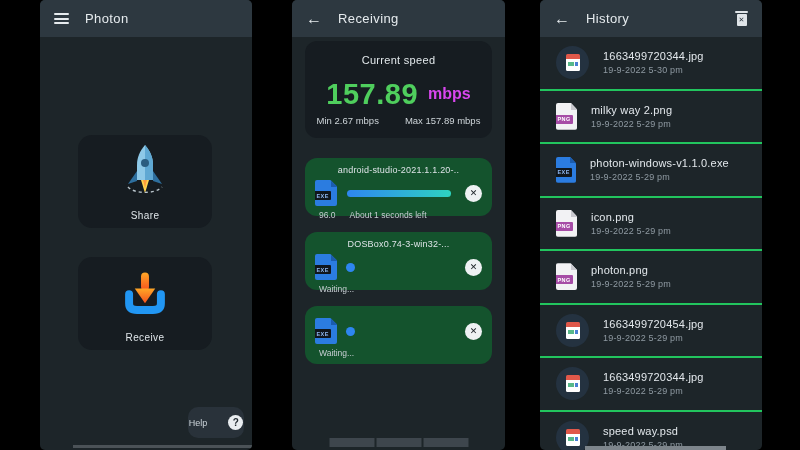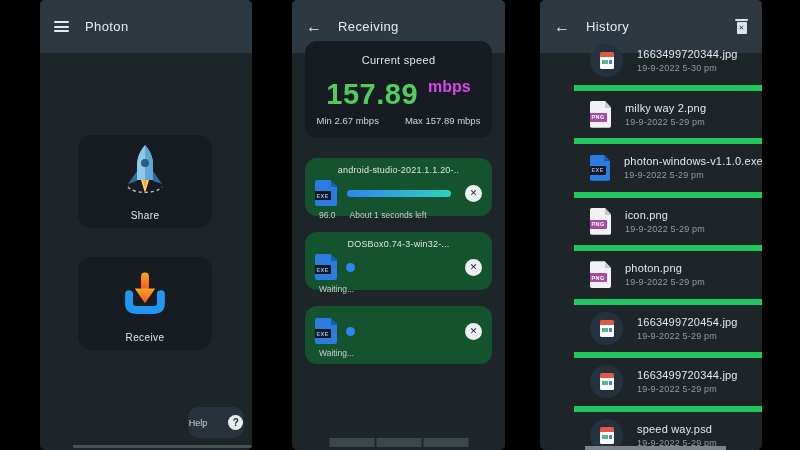--- a/index.html
+++ b/index.html
@@ -7,21 +7,21 @@
     width:800px;height:450px;background:#000;position:relative;overflow:hidden;
     font-family:"Liberation Sans","DejaVu Sans",sans-serif;
     -webkit-font-smoothing:antialiased;
   }
   .phone{position:absolute;top:0;height:450px;background:#1d2529;overflow:hidden;border-radius:5px;}
   #phone1{left:40px;width:212px;}
   #phone2{left:292px;width:213px;}
   #phone3{left:540px;width:222px;}
 
   .appbar{height:37px;background:#2d3840;display:flex;align-items:center;
-    padding:8px 14px;color:#e6ebee;}
+    padding:0 14px;color:#e6ebee;}
   .appbar-title{font-size:13px;letter-spacing:.4px;margin-left:16px;white-space:nowrap;}
   .back-arrow{font-size:16px;color:#e6ebee;line-height:1;}
 
   
   .hamburger{width:15px;height:11px;display:flex;flex-direction:column;justify-content:space-between;}
   .hamburger span{display:block;height:2px;background:#e6ebee;border-radius:1px;}
 
   
   .action-card{position:absolute;left:38px;width:134px;height:93px;background:#161c21;
     border-radius:14px;display:flex;flex-direction:column;align-items:center;justify-content:flex-end;
@@ -36,21 +36,21 @@
   .help-label{font-size:9px;color:#ccd4da;}
   .help-q{width:15px;height:15px;border-radius:50%;background:#e9edf0;color:#232b31;
     font-size:10px;font-weight:bold;display:flex;align-items:center;justify-content:center;}
 
   .navline1{position:absolute;bottom:2px;left:33px;width:179px;height:3px;background:#4b5257;}
 
   
   .speed-card{position:absolute;left:13px;top:41px;width:187px;height:97px;background:#161c21;
     border-radius:12px;display:flex;flex-direction:column;align-items:center;justify-content:center;}
   .speed-label{font-size:11px;color:#e2e8eb;letter-spacing:.3px;}
-  .speed-row{display:flex;align-items:flex-start;gap:10px;margin-top:12px;}
+  .speed-row{display:flex;align-items:center;gap:10px;margin-top:12px;}
   .speed-value{font-size:29px;font-weight:bold;color:#4fce5d;letter-spacing:.5px;}
   .speed-unit{font-size:16px;font-weight:bold;color:#d946ef;}
   .minmax-row{display:flex;gap:26px;margin-top:4px;}
   .minmax-row span{font-size:9.5px;color:#ced5d9;}
 
   .transfer-card{position:absolute;left:13px;width:187px;height:58px;background:#14532d;
     border-radius:12px;box-sizing:border-box;padding:7px 10px 0 10px;}
   .t-name{text-align:center;font-size:9px;color:#dde3e7;white-space:nowrap;overflow:hidden;letter-spacing:.2px;}
   .t-row{display:flex;align-items:center;margin-top:5px;}
   .bar-track{flex:1;height:7px;margin:0 10px;border-radius:4px;position:relative;}
@@ -83,21 +83,21 @@
       linear-gradient(#4a7fd4,#4a7fd4) 9.5px 8px/3px 4px no-repeat,
       #fff;}
 
   
   .trash{margin-left:auto;position:relative;width:13px;height:16px;}
   .trash-lid{position:absolute;top:0;left:0;width:13px;height:2px;background:#dfe4e8;border-radius:1px;}
   .trash-body{position:absolute;top:3px;left:1.5px;width:10px;height:12px;background:#dfe4e8;
     border-radius:1px;color:#2d3840;font-size:7px;display:flex;align-items:center;justify-content:center;font-weight:bold;}
   .history-list{position:absolute;top:37px;left:0;right:0;bottom:0;overflow:hidden;}
   .hrow{height:53.5px;display:flex;align-items:center;gap:14px;padding:0 16px;
-    border-bottom:6px solid #22c55e;box-sizing:border-box;margin-left:34px;}
+    border-bottom:2px solid #22c55e;box-sizing:border-box;}
   .h-name{font-size:11px;color:#e3e8ec;letter-spacing:.2px;white-space:nowrap;overflow:hidden;}
   .h-date{font-size:9px;color:#8f9aa2;margin-top:3px;letter-spacing:.2px;}
   .bottombar3{position:absolute;bottom:0;left:45px;width:141px;height:4px;background:#7d858b;}
 </style>
 </head>
 <body>
 
 <div class="phone" id="phone1">
   <div class="appbar">
     <div class="hamburger">

